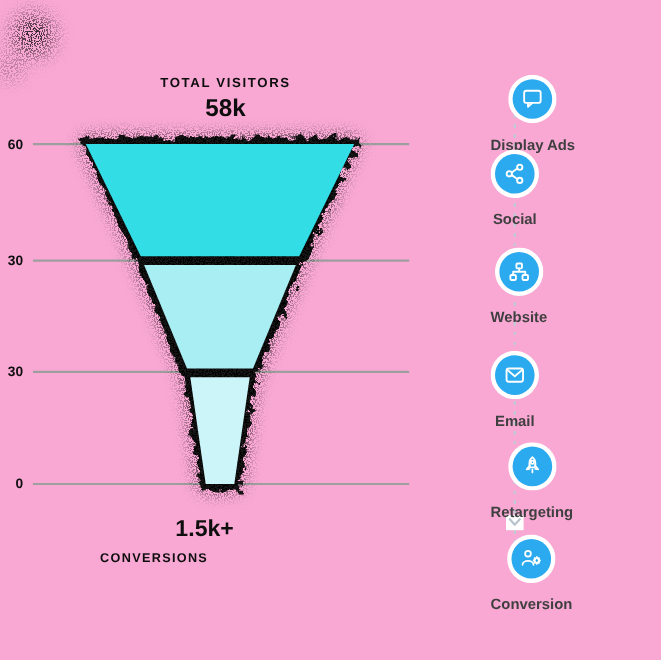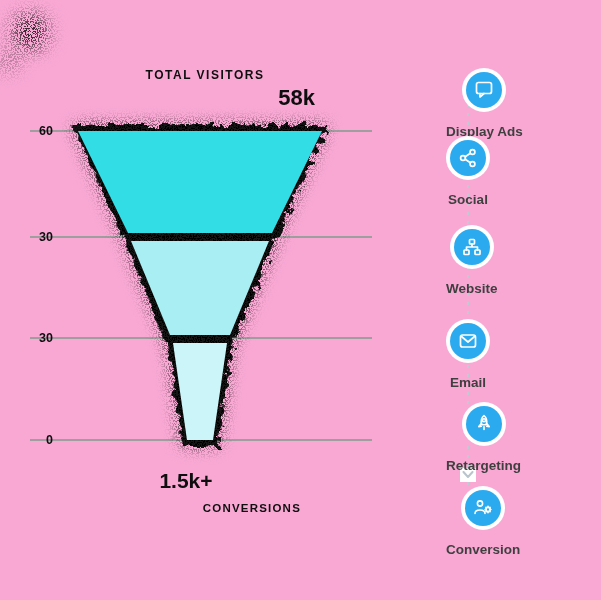--- a/index.html
+++ b/index.html
@@ -4,27 +4,27 @@
 <style>
   * { margin:0; padding:0; box-sizing:border-box; }
   html,body { background:#ffffff; }
   .screen {
     position:relative; width:601px; height:600px; background:#f9a8d4;
     overflow:hidden; font-family:"Liberation Sans", sans-serif; color:#0e0e0e;
   }
   .abs { position:absolute; }
   .total-label { left:95px; top:68px; width:220px; text-align:center;
     font-size:12px; font-weight:bold; letter-spacing:1.5px; }
-  .total-value { left:95px; top:85px; width:220px; text-align:right;
+  .total-value { left:95px; top:85px; width:220px; text-align:center;
     font-size:22px; font-weight:bold; }
   .ytick { left:0; width:21px; text-align:right; font-size:12.5px;
-    font-weight:bold; line-height:14px;margin-left:32px; }
+    font-weight:bold; line-height:14px; }
   .conv-value { left:91px; top:469px; width:190px; text-align:center;
     font-size:21px; font-weight:bold; }
-  .conv-label { left:91px; top:501px; width:210px; text-align:right;
+  .conv-label { left:91px; top:501px; width:210px; text-align:left;
     font-size:11.5px; font-weight:bold; letter-spacing:1.2px; line-height:15px; }
   .conv-label span { display:block; }
   .connector { left:467px; top:95px; width:2px; height:408px;
     background-image:repeating-linear-gradient(to bottom, #c0cad2 0 3px, transparent 3px 9px); }
   .arrow-wrap { left:460px; top:468px; width:16px; height:14px; background:#fff;
     display:flex; align-items:center; justify-content:center; }
   .legend-item { left:446px; display:flex; align-items:center; gap:12px; height:44px;flex-direction:column; }
   .legend-circle { flex:0 0 44px; }
   .legend-label { font-size:13.5px; font-weight:bold; color:#3f3f3f; white-space:nowrap; }
   .li-0{top:68px}.li-1{top:136px}.li-2{top:225px}.li-3{top:319px}.li-4{top:402px}.li-5{top:486px}

